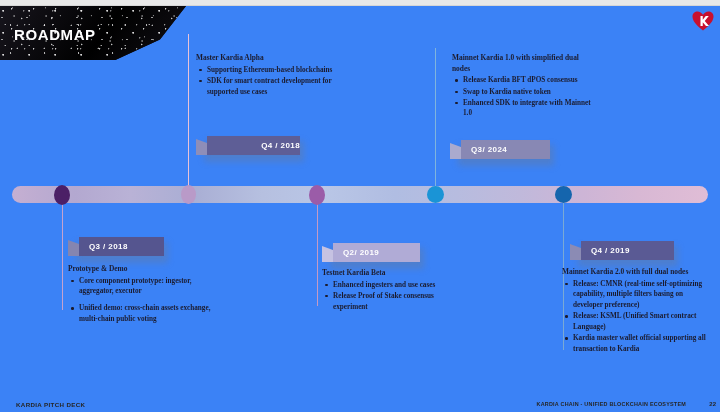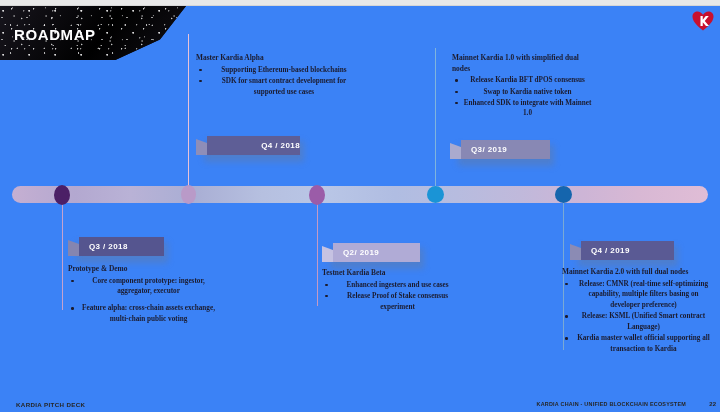--- a/index.html
+++ b/index.html
@@ -191,21 +191,20 @@
   }
   .bullets li {
     position: relative;
     font-size: 7.2px;
     font-weight: bold;
     color: #1b1b2e;
     line-height: 1.48;
     padding-left: 11px;
     margin-bottom: 0.5px;
     font-family: "Liberation Serif", serif;
-    text-align: center;
   }
   .bullets li.gap-before {
     margin-top: 6px;
   }
   .bullets li::before {
     content: "";
     position: absolute;
     left: 3px;
     top: 4px;
     width: 2.6px;
@@ -284,21 +283,21 @@
         <ul class="bullets">
           <li>Supporting Ethereum-based blockchains</li>
           <li>SDK for smart contract development for supported use cases</li>
         </ul>
       </div>
       <div class="connector" style="left: 435px; top: 48px; height: 138px; background: rgb(127, 180, 221);"></div>
       <div class="badge" style="left: 450px; top: 140px; width: 100px;">
         <div class="badge-shadow"></div>
         <div class="badge-notch" style="background: rgb(170, 170, 206);"></div>
         <div class="badge-body" style="background: rgb(136, 136, 180);">
-          <span class="badge-label">Q3/ 2019</span>
+          <span class="badge-label">Q3/ 2024</span>
         </div>
       </div>
       <div class="block" style="left: 452px; top: 53px; width: 140px;">
         <div class="block-title">Mainnet Kardia 1.0 with simplified dual nodes</div>
         <ul class="bullets">
           <li>Release Kardia BFT dPOS consensus</li>
           <li>Swap to Kardia native token</li>
           <li>Enhanced SDK to integrate with Mainnet 1.0</li>
         </ul>
       </div>
@@ -307,21 +306,21 @@
         <div class="badge-shadow"></div>
         <div class="badge-notch" style="background: rgb(133, 133, 176);"></div>
         <div class="badge-body" style="background: rgb(85, 85, 143);">
           <span class="badge-label">Q3 / 2018</span>
         </div>
       </div>
       <div class="block" style="left: 68px; top: 264px; width: 150px;">
         <div class="block-title">Prototype &amp; Demo</div>
         <ul class="bullets">
           <li>Core component prototype: ingestor, aggregator, executor</li>
-          <li class="gap-before">Feature alpha: cross-chain assets exchange, multi-chain public voting</li>
+          <li class="gap-before">Unified demo: cross-chain assets exchange, multi-chain public voting</li>
         </ul>
       </div>
       <div class="connector" style="left: 317px; top: 200px; height: 106px; background: rgb(196, 154, 196);"></div>
       <div class="badge" style="left: 322px; top: 243px; width: 98px;">
         <div class="badge-shadow"></div>
         <div class="badge-notch" style="background: rgb(198, 194, 226);"></div>
         <div class="badge-body" style="background: rgb(176, 171, 214);">
           <span class="badge-label">Q2/ 2019</span>
         </div>
       </div>

